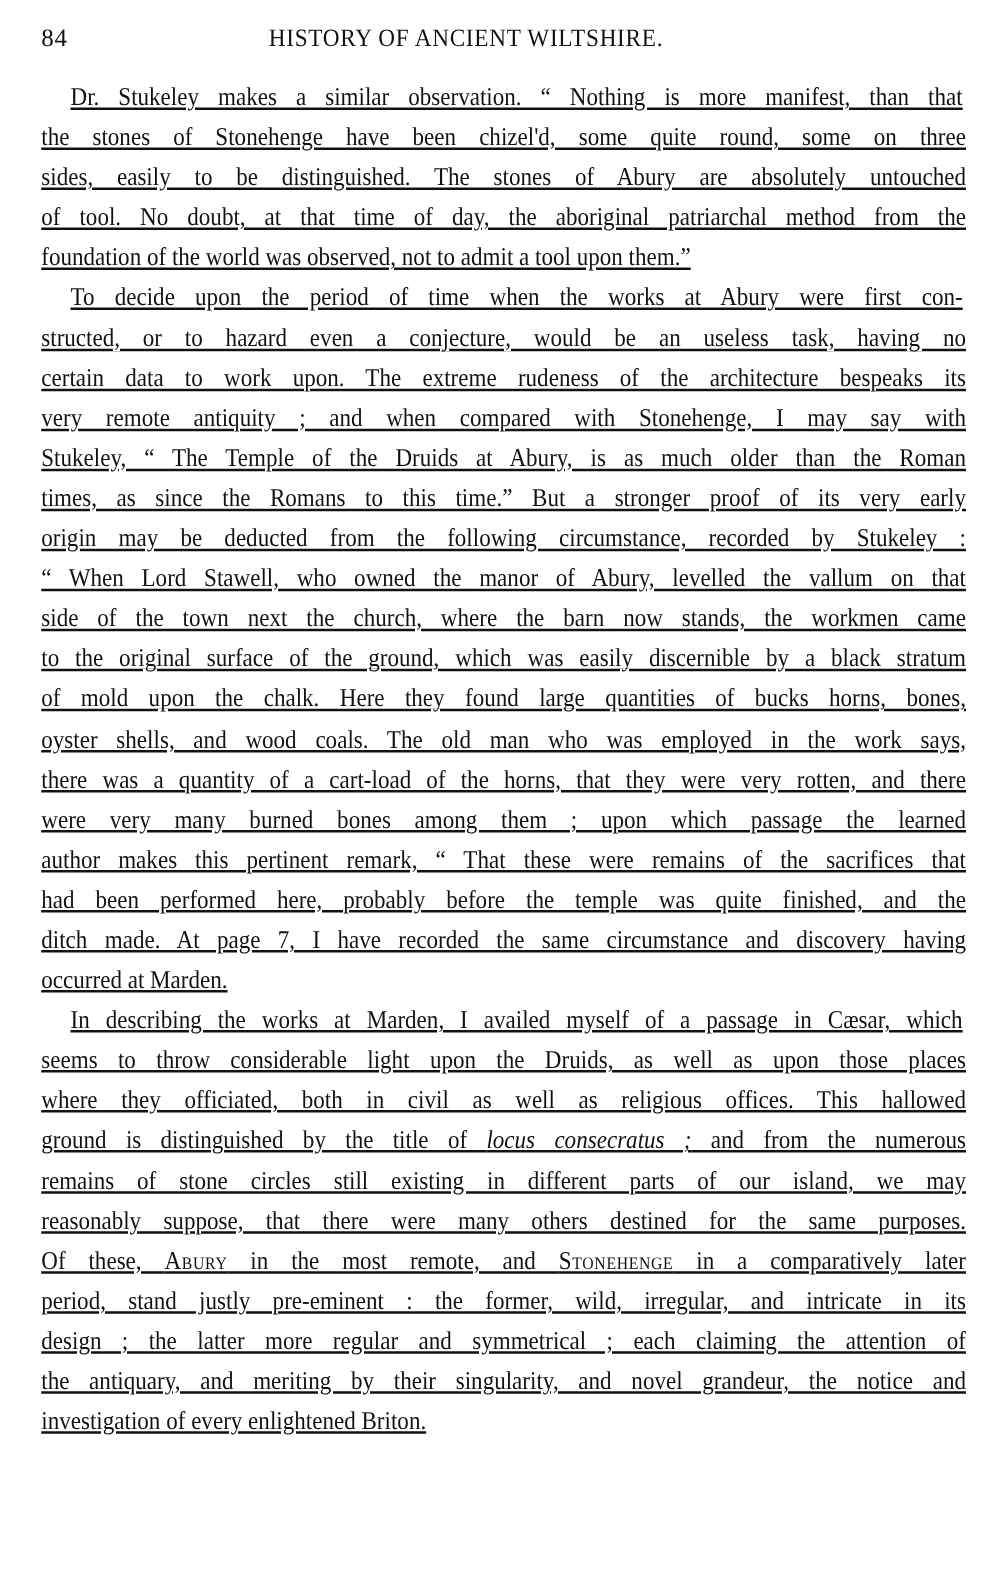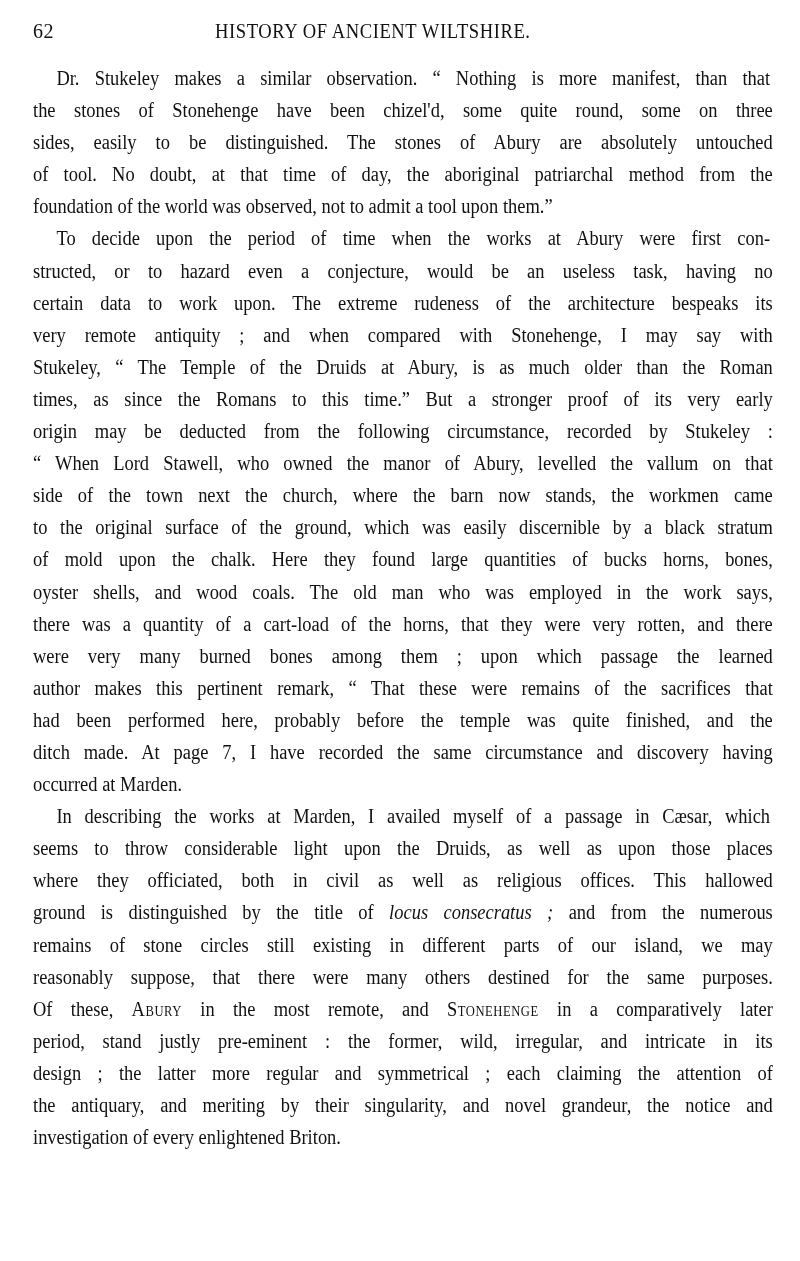--- a/index.html
+++ b/index.html
@@ -37,20 +37,21 @@
       letter-spacing: 0.6px;
       transform: scaleX(0.93);
       transform-origin: left center;
       white-space: nowrap;
     }
     .body-text {
       position: absolute;
       top: 62px;
       left: 33px;
       width: 740px;
+      text-decoration: underline;
     }
     .line {
       display: block;
       height: 32.1px;
       line-height: 32.1px;
       font-size: 20.5px;
       white-space: nowrap;
       text-align: justify;
       text-align-last: justify;
       transform: scaleX(0.9);
@@ -69,21 +70,21 @@
       letter-spacing: 0.6px;
     }
     .it {
       font-style: italic;
     }
   </style>
 </head>
 <body>
 
 <div class="page-header">
-  <span class="page-number">62</span>
+  <span class="page-number">84</span>
   <span class="running-title">HISTORY OF ANCIENT WILTSHIRE.</span>
 </div>
 
 <div class="body-text">
 
   <div>
     <span class="line indent">Dr. Stukeley makes a similar observation. “ Nothing is more manifest, than that</span>
     <span class="line">the stones of Stonehenge have been chizel'd, some quite round, some on three</span>
     <span class="line">sides, easily to be distinguished. The stones of Abury are absolutely untouched</span>
     <span class="line">of tool. No doubt, at that time of day, the aboriginal patriarchal method from the</span>

